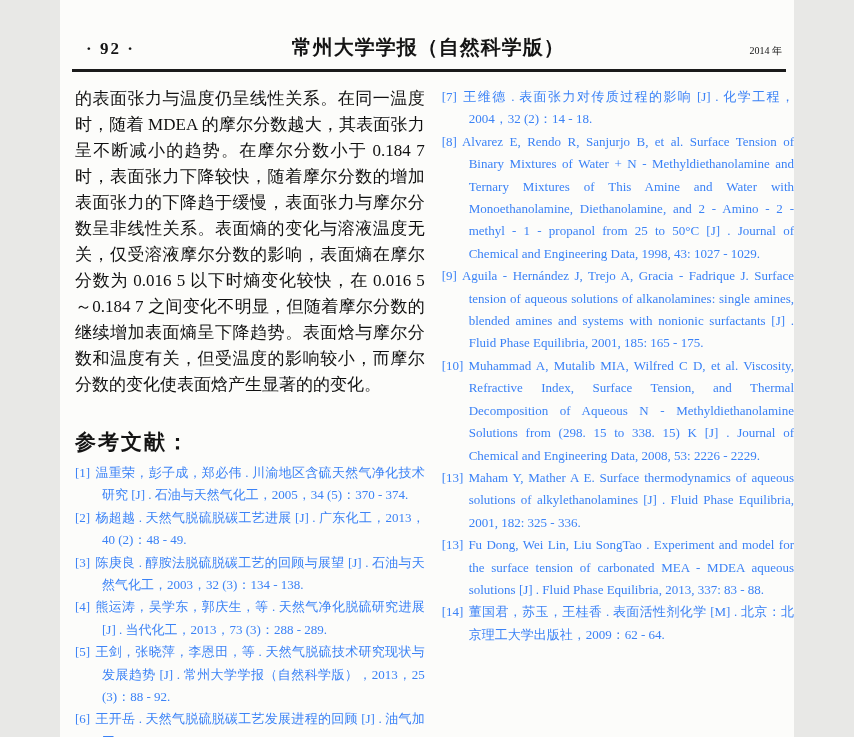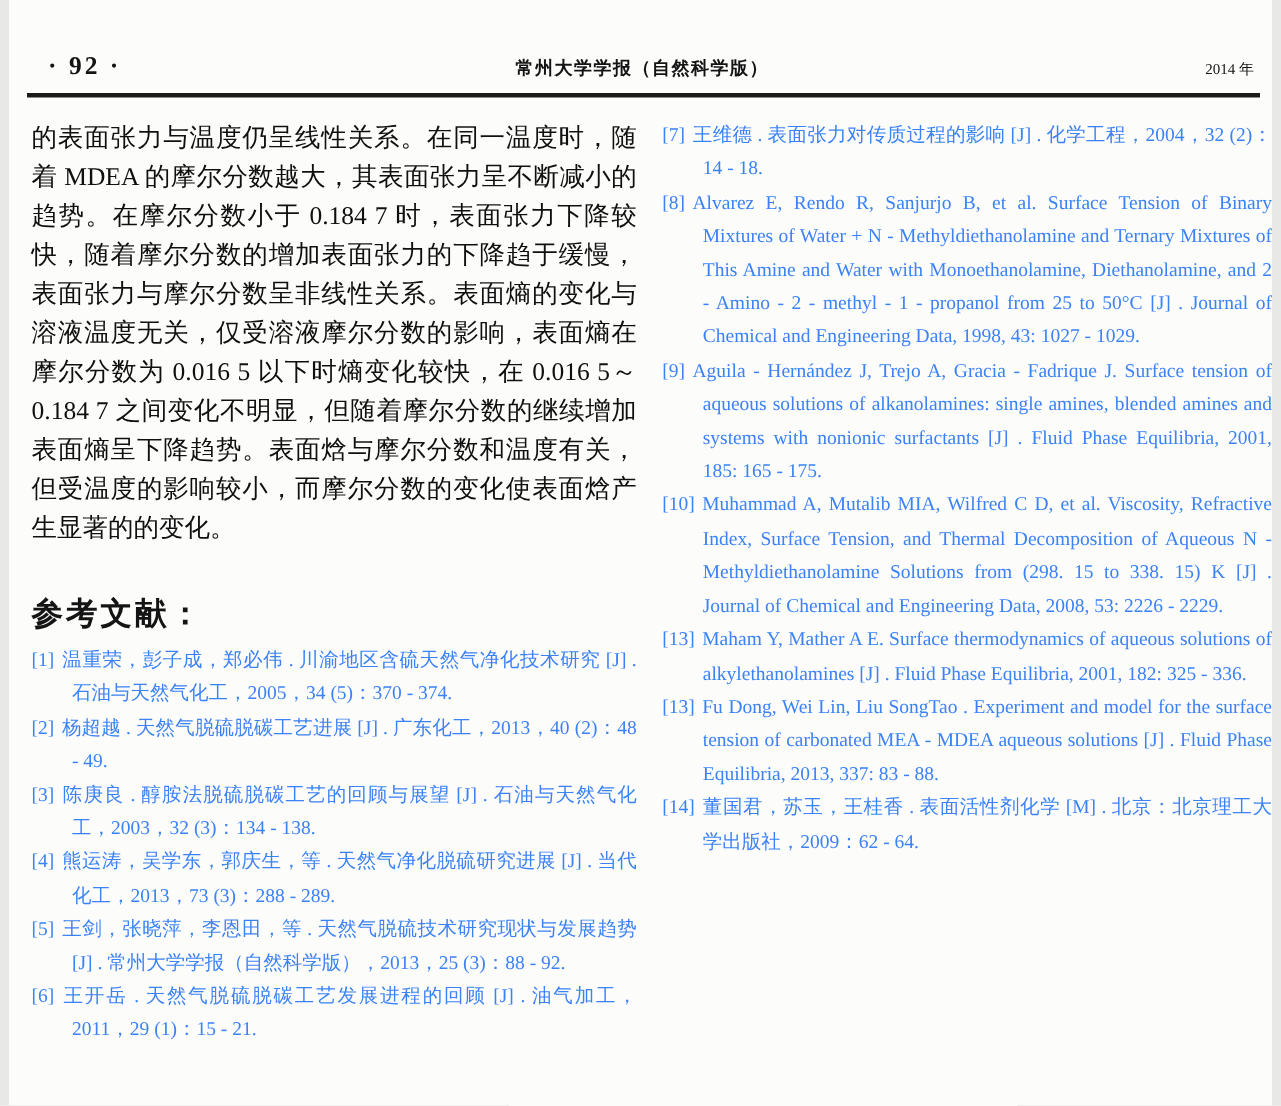--- a/index.html
+++ b/index.html
@@ -3,21 +3,21 @@
 <meta charset="utf-8">
 <style>
   html, body {
     margin: 0;
     padding: 0;
     background: #e8e8e6;
     font-family: "Liberation Serif", "DejaVu Serif", serif;
   }
   .page {
     position: relative;
-    width: 842px;
+    width: 734px;
     height: 737px;
     margin: 0 auto;
     background: #fcfcfa;
     color: #141414;
     overflow: hidden;
     box-sizing: border-box;
   }
   
   .header {
     display: flex;
@@ -25,21 +25,21 @@
     justify-content: space-between;
     padding: 34px 12px 0 26px;
     font-weight: bold;
   }
   .page-num {
     font-size: 17px;
     letter-spacing: 2px;
     white-space: nowrap;
   }
   .journal-title {
-    font-size: 12px;
+    font-size: 20px;
     letter-spacing: 1px;
     white-space: nowrap;
     transform: translateX(-14px);
   }
   .year {
     font-size: 10px;
     font-weight: normal;
     white-space: nowrap;
   }
   .header-rule {

